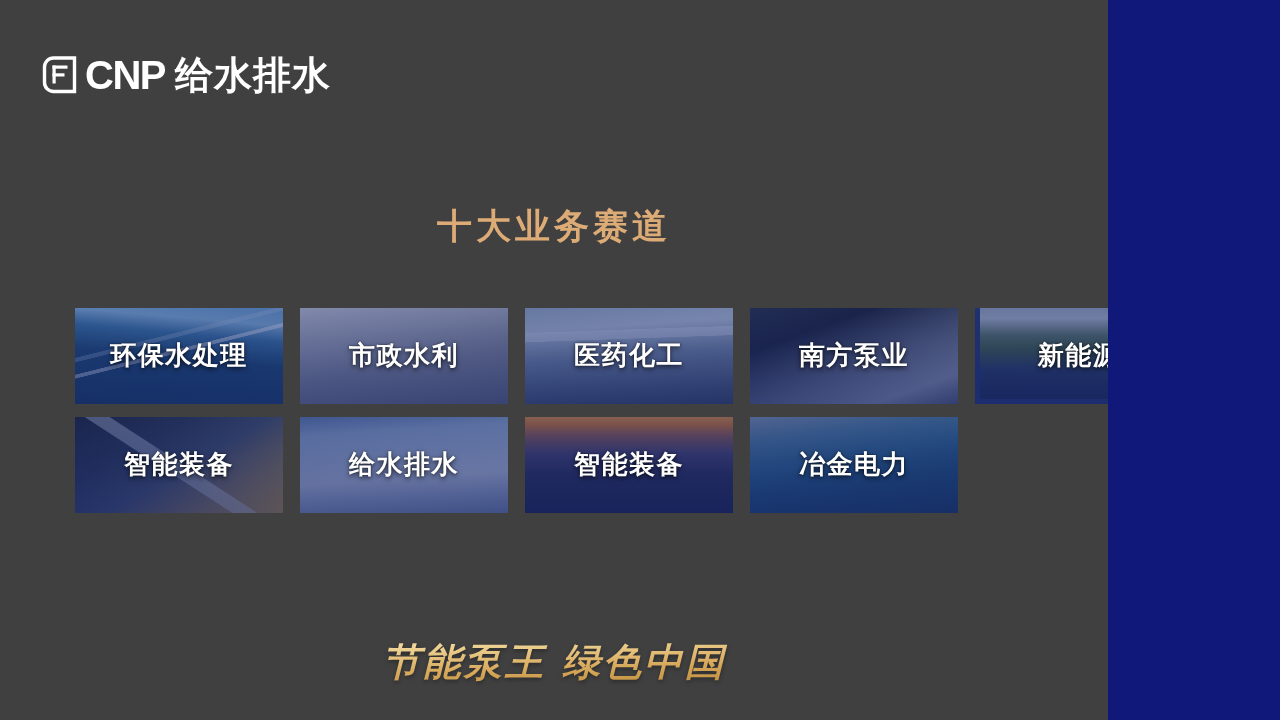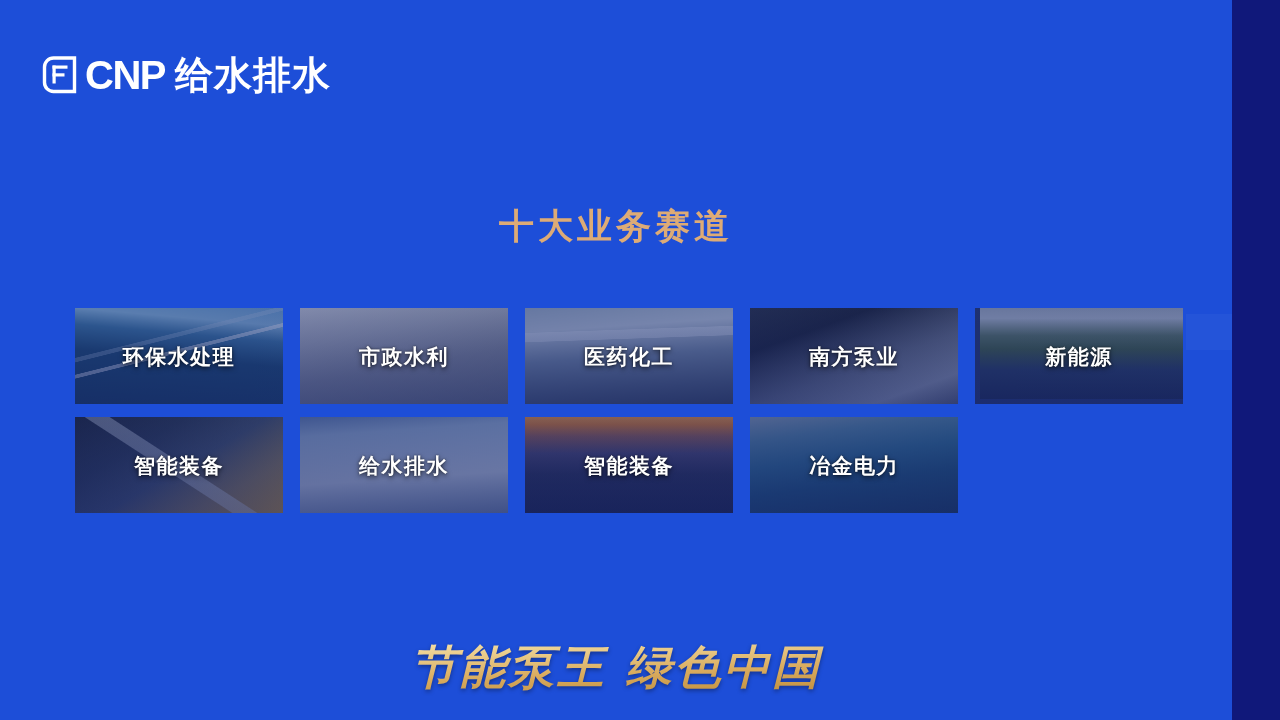--- a/index.html
+++ b/index.html
@@ -3,23 +3,23 @@
 <meta charset="utf-8">
 <title>十大业务赛道</title>
 <style>
   html, body {
     margin: 0;
     padding: 0;
     background: #10187a;
   }
   #slide {
     position: relative;
-    width: 1232px;
+    width: 1108px;
     height: 720px;
-    background: #1d4ed8;
+    background: #404040;
     overflow: hidden;
     font-family: "Liberation Sans", "DejaVu Sans", sans-serif;
     -webkit-font-smoothing: antialiased;
   }
 
   
   #logo {
     position: absolute;
     left: 41px;
     top: 52px;
@@ -97,26 +97,26 @@
   }
   .card .veil {
     position: absolute;
     inset: 0;
     background: linear-gradient(180deg, rgba(22,36,110,.42) 0%, rgba(22,36,110,.52) 55%, rgba(22,36,110,.60) 100%);
   }
   .card .label {
     position: relative;
     z-index: 3;
     color: #ffffff;
-    font-size: 21px;
+    font-size: 26px;
     font-weight: 800;
     letter-spacing: 1.5px;
     line-height: 1;
     text-shadow: 0 2px 5px rgba(0,0,0,.65), 0 0 2px rgba(0,0,0,.6);
-    font-family: Liberation Sans, sans-serif;
+    font-family: Liberation Serif, serif;
     white-space: nowrap;
   }
   
   .card.offset .photo { left: 5px; top: -5px; right: -5px; bottom: 5px; }
 
   #ghost-box {
     position: absolute;
     left: 1186px;
     top: 314px;
     width: 54px;
@@ -126,21 +126,21 @@
 
   
   #tagline {
     position: absolute;
     left: 0;
     right: 0;
     top: 636px;
     text-align: center;
     white-space: nowrap;
     font-family: "DejaVu Serif", "Liberation Serif", serif;
-    font-size: 46px;
+    font-size: 38px;
     font-weight: 700;
     font-style: italic;
     letter-spacing: 3px;
     line-height: 1.35;
     background: linear-gradient(178deg, #fff4cf 2%, #f0d79a 26%, #d9ab5e 56%, #c08f3e 82%, #e8cb92 100%);
     -webkit-background-clip: text;
     background-clip: text;
     color: transparent;
     -webkit-text-fill-color: transparent;
     filter: drop-shadow(0 2px 2px rgba(0,0,0,.35));

